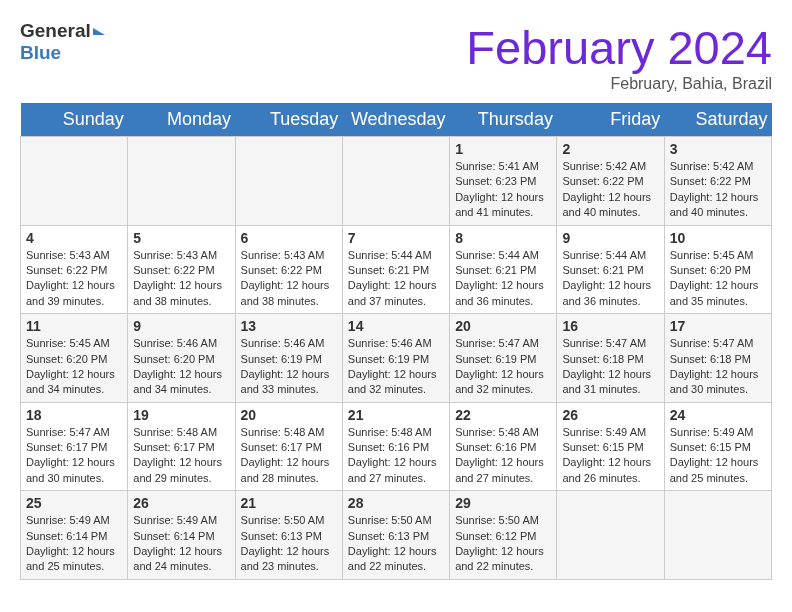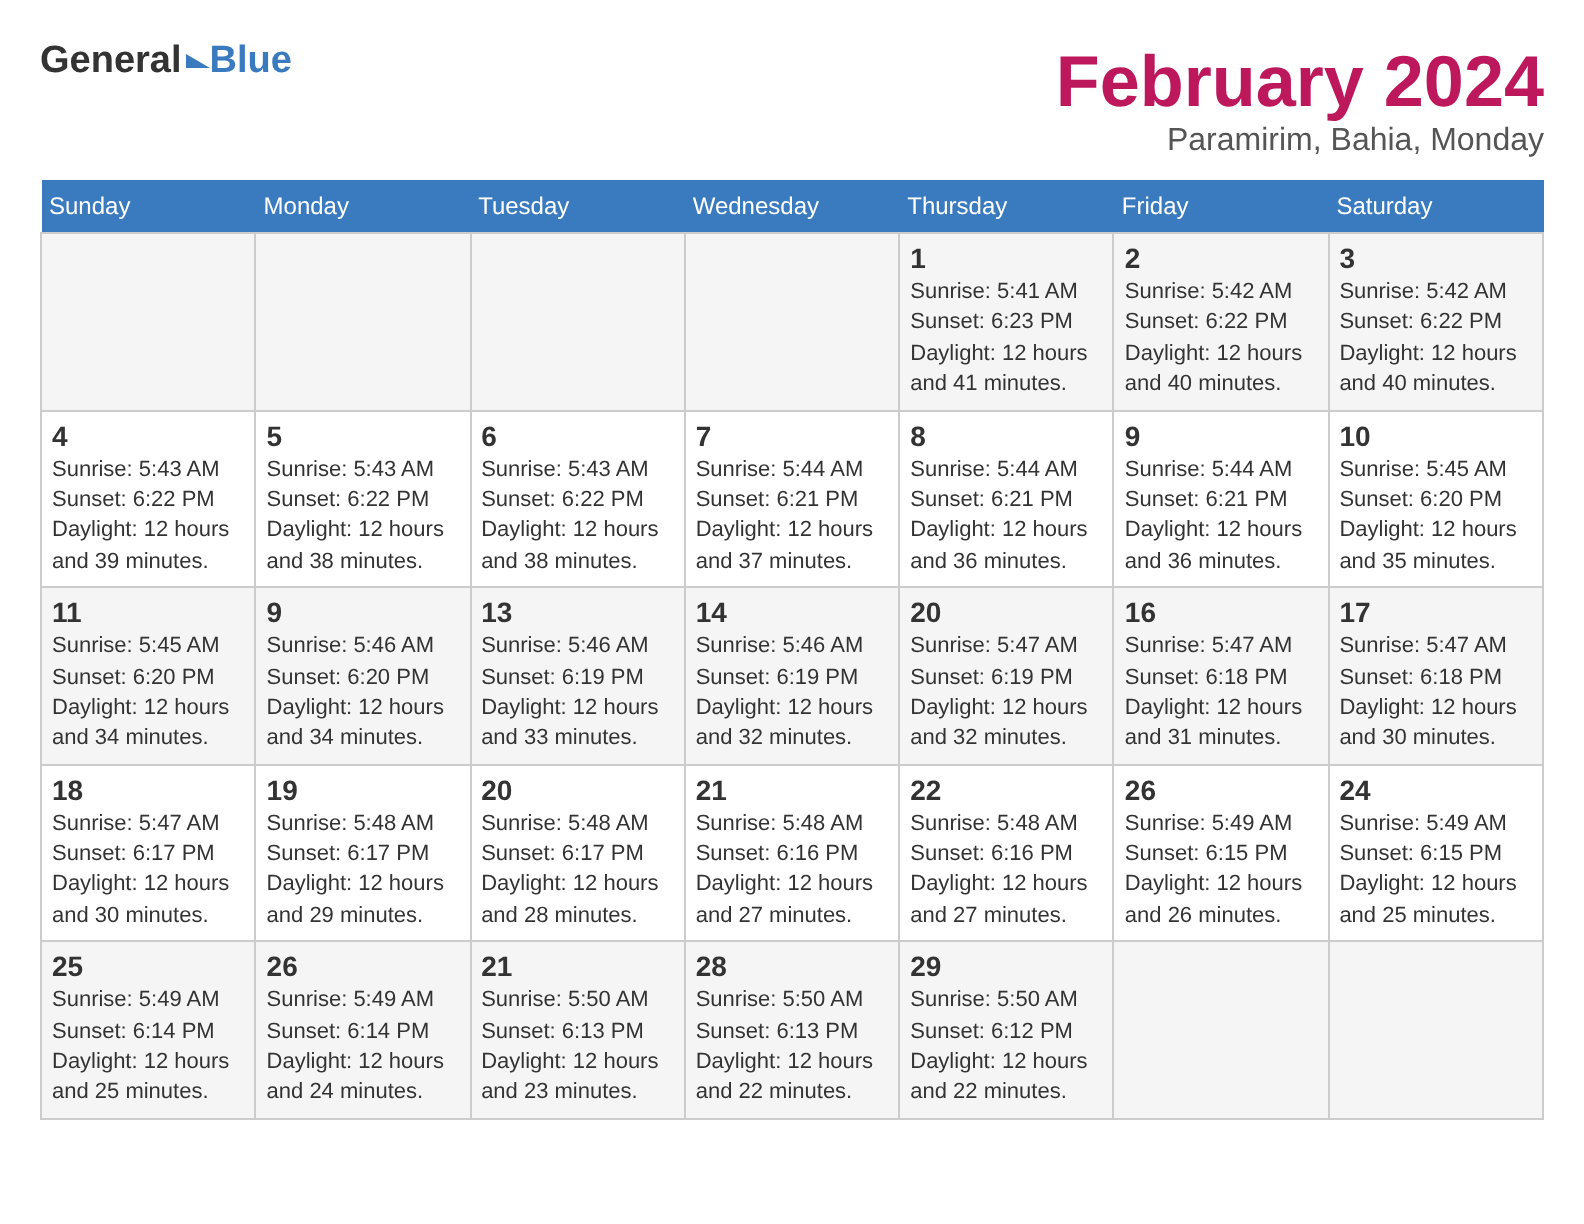--- a/index.html
+++ b/index.html
@@ -17,39 +17,39 @@
       margin-bottom: 10px;
     }
     .logo {
       display: flex;
       align-items: center;
     }
     .title-block {
       text-align: right;
     }
     .main-title {
-      font-size: 36px;
-      font-weight: bold;
-      color: #be185d;
+      font-size: 47px;
+      font-weight: normal;
+      color: #6d28d9;
     }
     .subtitle {
       font-size: 16px;
       color: #555;
     }
     table {
       width: 100%;
       border-collapse: collapse;
       font-size: 11px;
     }
     th {
       background-color: #3a7abf;
       color: white;
       padding: 6px 4px;
-      text-align: left;
-      font-size: 12px;
+      text-align: right;
+      font-size: 18px;
       font-weight: normal;
     }
     td {
       border: 1px solid #ccc;
       vertical-align: top;
       padding: 4px 5px;
       min-height: 70px;
       width: calc(100% / 7);
     }
     tr td {
@@ -76,29 +76,29 @@
     tr:nth-child(odd) .empty-cell {
       background: #f5f5f5 !important;
     }
   </style>
 </head>
 <body>
 
 <div class="header">
   <div class="logo">
   <div class="logo-wrapper">
-    <div style="display:flex;align-items:flex-start;line-height:1.15;">
+    <div style="display:flex;flex-direction:column;align-items:flex-start;line-height:1.15;">
       <span style="font-size:19px;font-weight:bold;color:#333;">General<span style="display:inline-block;width:0;height:0;border-left:12px solid #3a7abf;border-top:7px solid transparent;border-bottom:0px solid transparent;margin-left:2px;vertical-align:middle;"></span></span>
       <span style="font-size:19px;font-weight:bold;color:#3a7abf;">Blue</span>
     </div>
   </div>
 </div>
   <div class="title-block">
     <div class="main-title">February 2024</div>
-    <div class="subtitle">Paramirim, Bahia, Monday</div>
+    <div class="subtitle">February, Bahia, Brazil</div>
   </div>
 </div>
 
 <table>
   <thead>
     <tr>
     <th>Sunday</th>
         <th>Monday</th>
         <th>Tuesday</th>
         <th>Wednesday</th>

